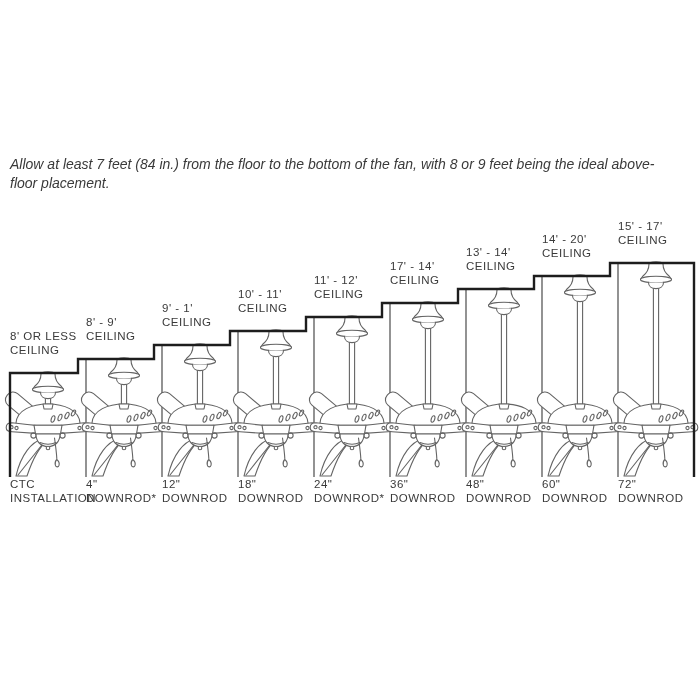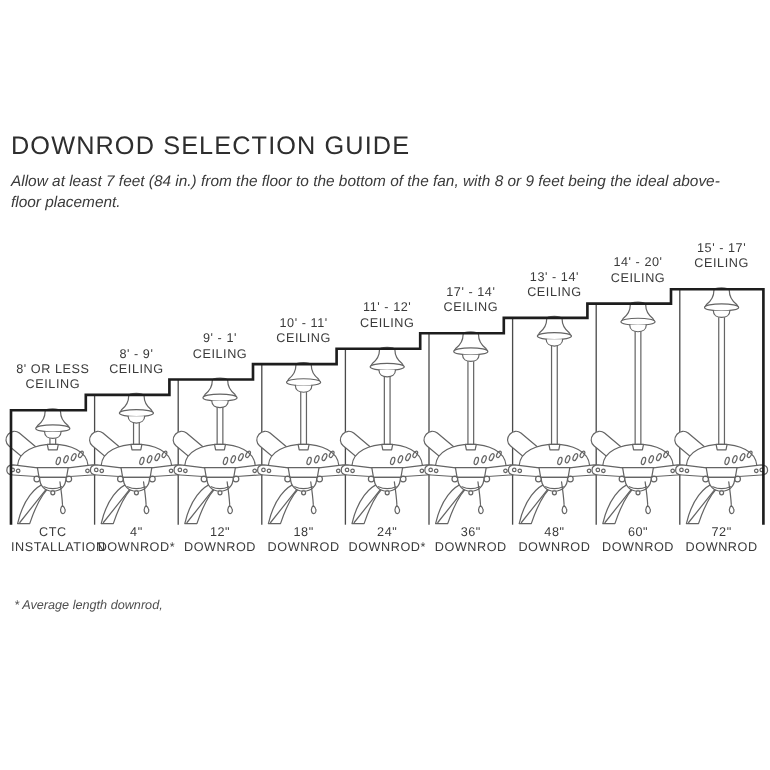--- a/index.html
+++ b/index.html
@@ -10,34 +10,33 @@
          letter-spacing:1px;color:var(--c-title,#2e2e2e);}
   .subtitle{position:absolute;left:10px;top:155px;width:652px;font-size:14px;
             line-height:19px;color:var(--c-text,#3a3a3a);font-style:italic;}
 
   svg.diagram{position:absolute;left:0;top:0;}
   .stair{fill:none;stroke:var(--c-stair,#1d1d1d);stroke-width:2.4;}
   .sep{stroke:var(--c-sep,#4a4a4a);stroke-width:1.2;}
   .fanart{stroke:var(--c-fan,#646464);stroke-width:1.1;fill:#fff;stroke-linejoin:round;stroke-linecap:round;}
   .fanart .nofill{fill:none;}
 
-  .clabel,.dlabel{position:absolute;width:76px;text-align:center;
+  .clabel,.dlabel{position:absolute;width:76px;text-align:left;
         font-size:11.5px;line-height:14px;letter-spacing:.5px;color:var(--c-text,#3a3a3a);}
   .dlabel{top:477px;}
   .clabel span,.dlabel span{display:block;}
 
   .footnote{position:absolute;left:13px;top:544px;font-style:italic;font-size:11.5px;
             line-height:15.5px;color:var(--c-foot,#4f4f4f);}
 </style>
 </head>
 <body>
 
 <div id="stage">
 
-  <div class="title">DOWNROD SELECTION GUIDE</div>
   <div class="subtitle">Allow at least 7 feet (84 in.) from the floor to the bottom of the fan, with 8 or 9 feet being the ideal above-floor placement.</div>
 
   <div class="clabel" style="left:10px;top:329px">
       <span>8' OR LESS</span>
       <span>CEILING</span>
     </div>
   <div class="clabel" style="left:86px;top:315px">
       <span>8' - 9'</span>
       <span>CEILING</span>
     </div>
@@ -197,16 +196,15 @@
   <div class="dlabel" style="left:542px">
       <span>60"</span>
       <span>DOWNROD</span>
     </div>
   <div class="dlabel" style="left:618px">
       <span>72"</span>
       <span>DOWNROD</span>
     </div>
 
   <div class="footnote">
-    <span style="display:block">* Average length downrod,</span>
   </div>
 
 </div>
 
 </body></html>

